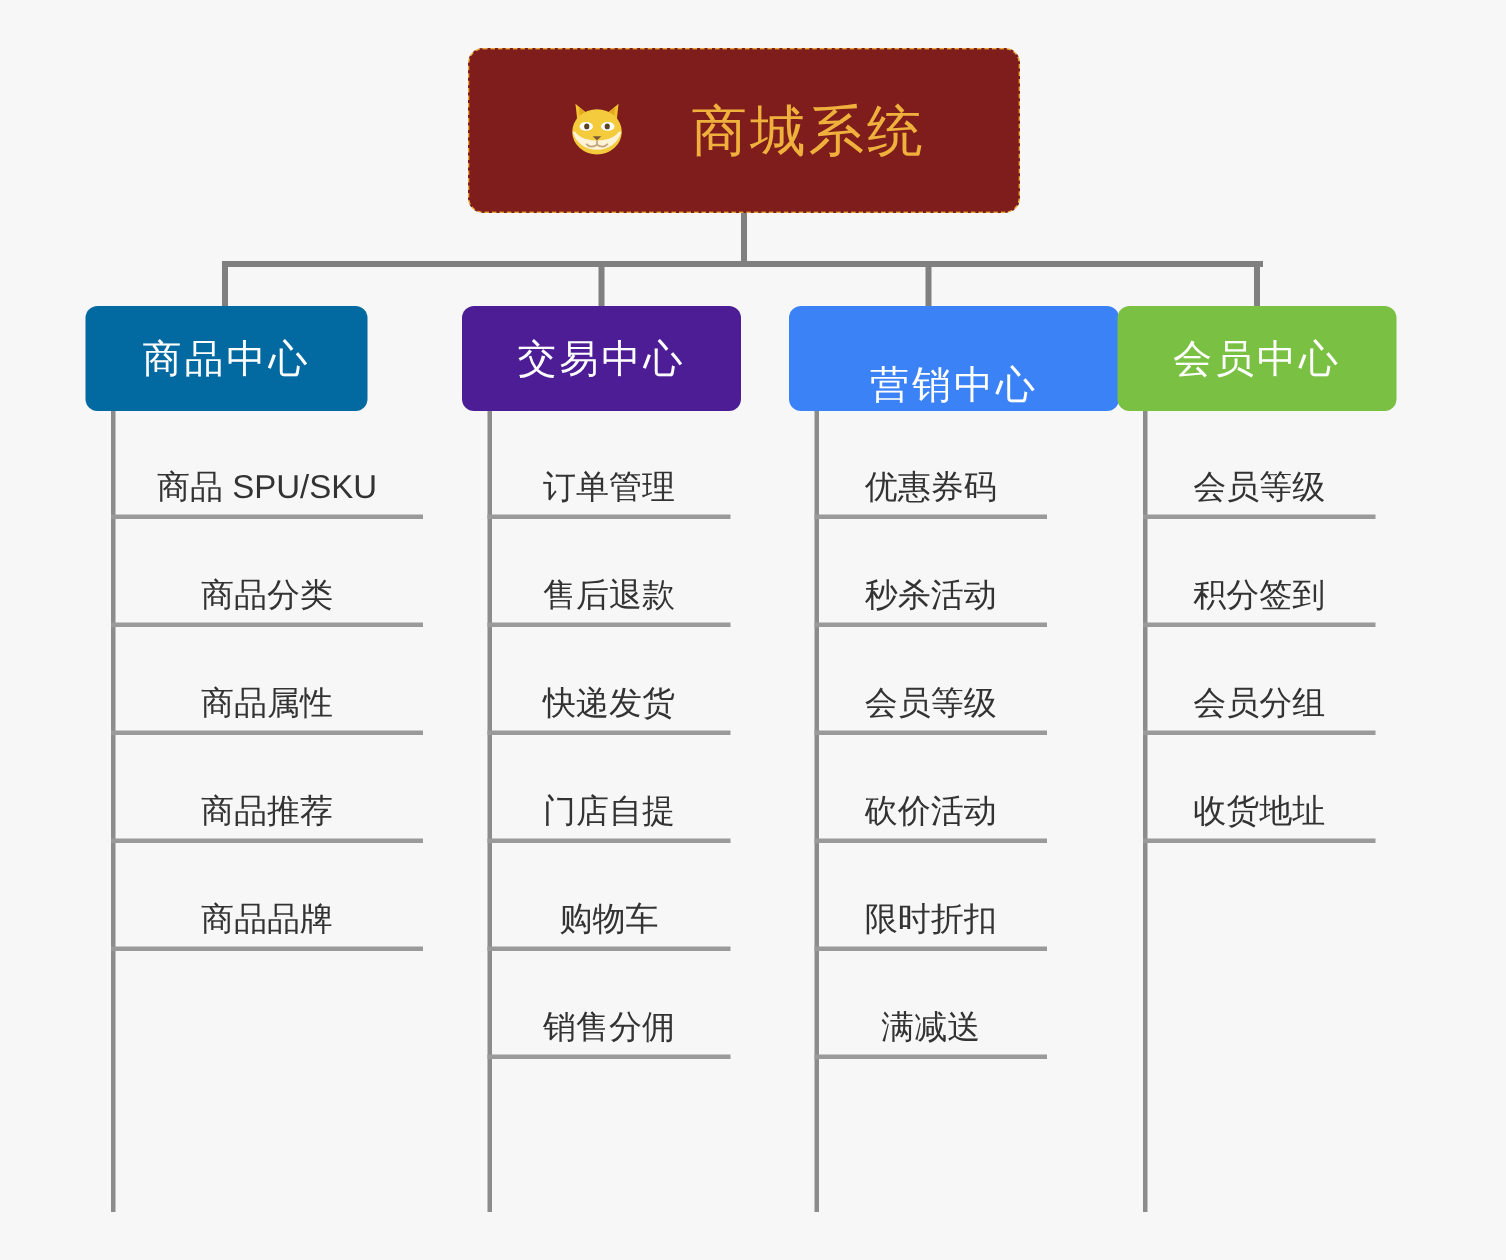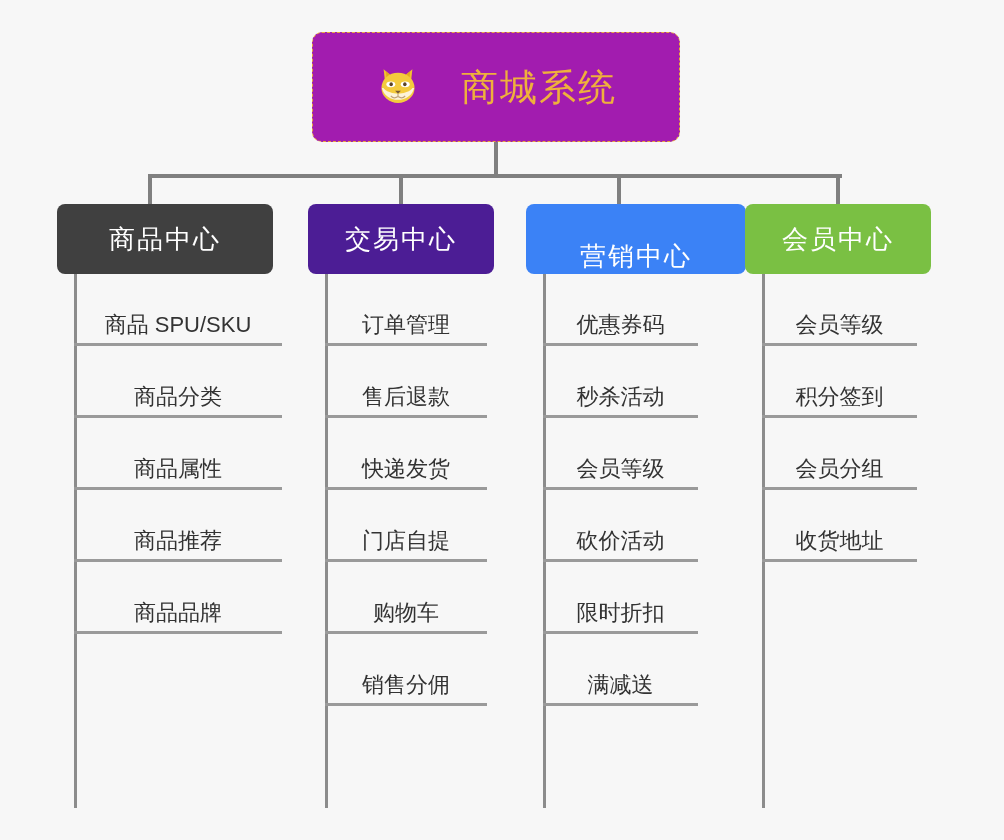--- a/index.html
+++ b/index.html
@@ -98,21 +98,21 @@
     color: #333333;
     line-height: 1.1;
     white-space: nowrap;
   }
 </style>
 </head>
 <body style="background: rgb(247, 247, 247);">
 
 <div id="chart">
 
-  <div class="root-node" style="border-color: rgb(233, 169, 58); background: #a21caf; gap: 40px;">
+  <div class="root-node" style="border-color: rgb(233, 169, 58); background: #7f1d1d; gap: 40px;">
     <span class="dog-icon">
       <svg width="46" height="46" viewBox="0 0 64 64" aria-hidden="true">
         <path d="M12 10 L14 28 L24 20 Z" fill="#f2c230"></path>
         <path d="M52 10 L50 28 L40 20 Z" fill="#f2c230"></path>
         <path d="M15 13 L16.5 25 L23 19 Z" fill="#e3a81f"></path>
         <path d="M49 13 L47.5 25 L41 19 Z" fill="#e3a81f"></path>
         <ellipse cx="32" cy="36" rx="23" ry="21" fill="#f4cb3d"></ellipse>
         <path d="M9.5 36 a23 21 0 0 0 45 0 z" fill="#fdf3d9"></path>
         <ellipse cx="32" cy="33" rx="21" ry="11" fill="#f4cb3d"></ellipse>
         <ellipse cx="22" cy="31" rx="6.2" ry="4" fill="#ffffff"></ellipse>
@@ -129,21 +129,21 @@
   </div>
 
   <div class="conn conn-v" style="left: 494px; top: 142px; height: 36px; background: rgb(128, 128, 128);"></div>
   <div class="conn conn-h" style="left: 148px; top: 174px; width: 694px; background: rgb(128, 128, 128);"></div>
   <div class="conn conn-v" style="left: 148px; top: 174px; height: 32px; background: rgb(128, 128, 128);"></div>
   <div class="conn conn-v" style="left: 399px; top: 174px; height: 32px; background: rgb(128, 128, 128);"></div>
   <div class="conn conn-v" style="left: 617px; top: 174px; height: 32px; background: rgb(128, 128, 128);"></div>
   <div class="conn conn-v" style="left: 836px; top: 174px; height: 32px; background: rgb(128, 128, 128);"></div>
 
   <div class="column" style="left:57px;">
-    <div class="cat-box" style="width: 216px; background: #404040;">
+    <div class="cat-box" style="width: 188px; background: #0369a1;">
       <span>商品中心</span>
     </div>
     <div class="spine" style="height: 534px;"></div>
     <div class="leaf-list" style="width:208px;">
       <div class="leaf">
           <span class="leaf-label">商品 SPU/SKU</span>
         </div>
       <div class="leaf">
           <span class="leaf-label">商品分类</span>
         </div>

